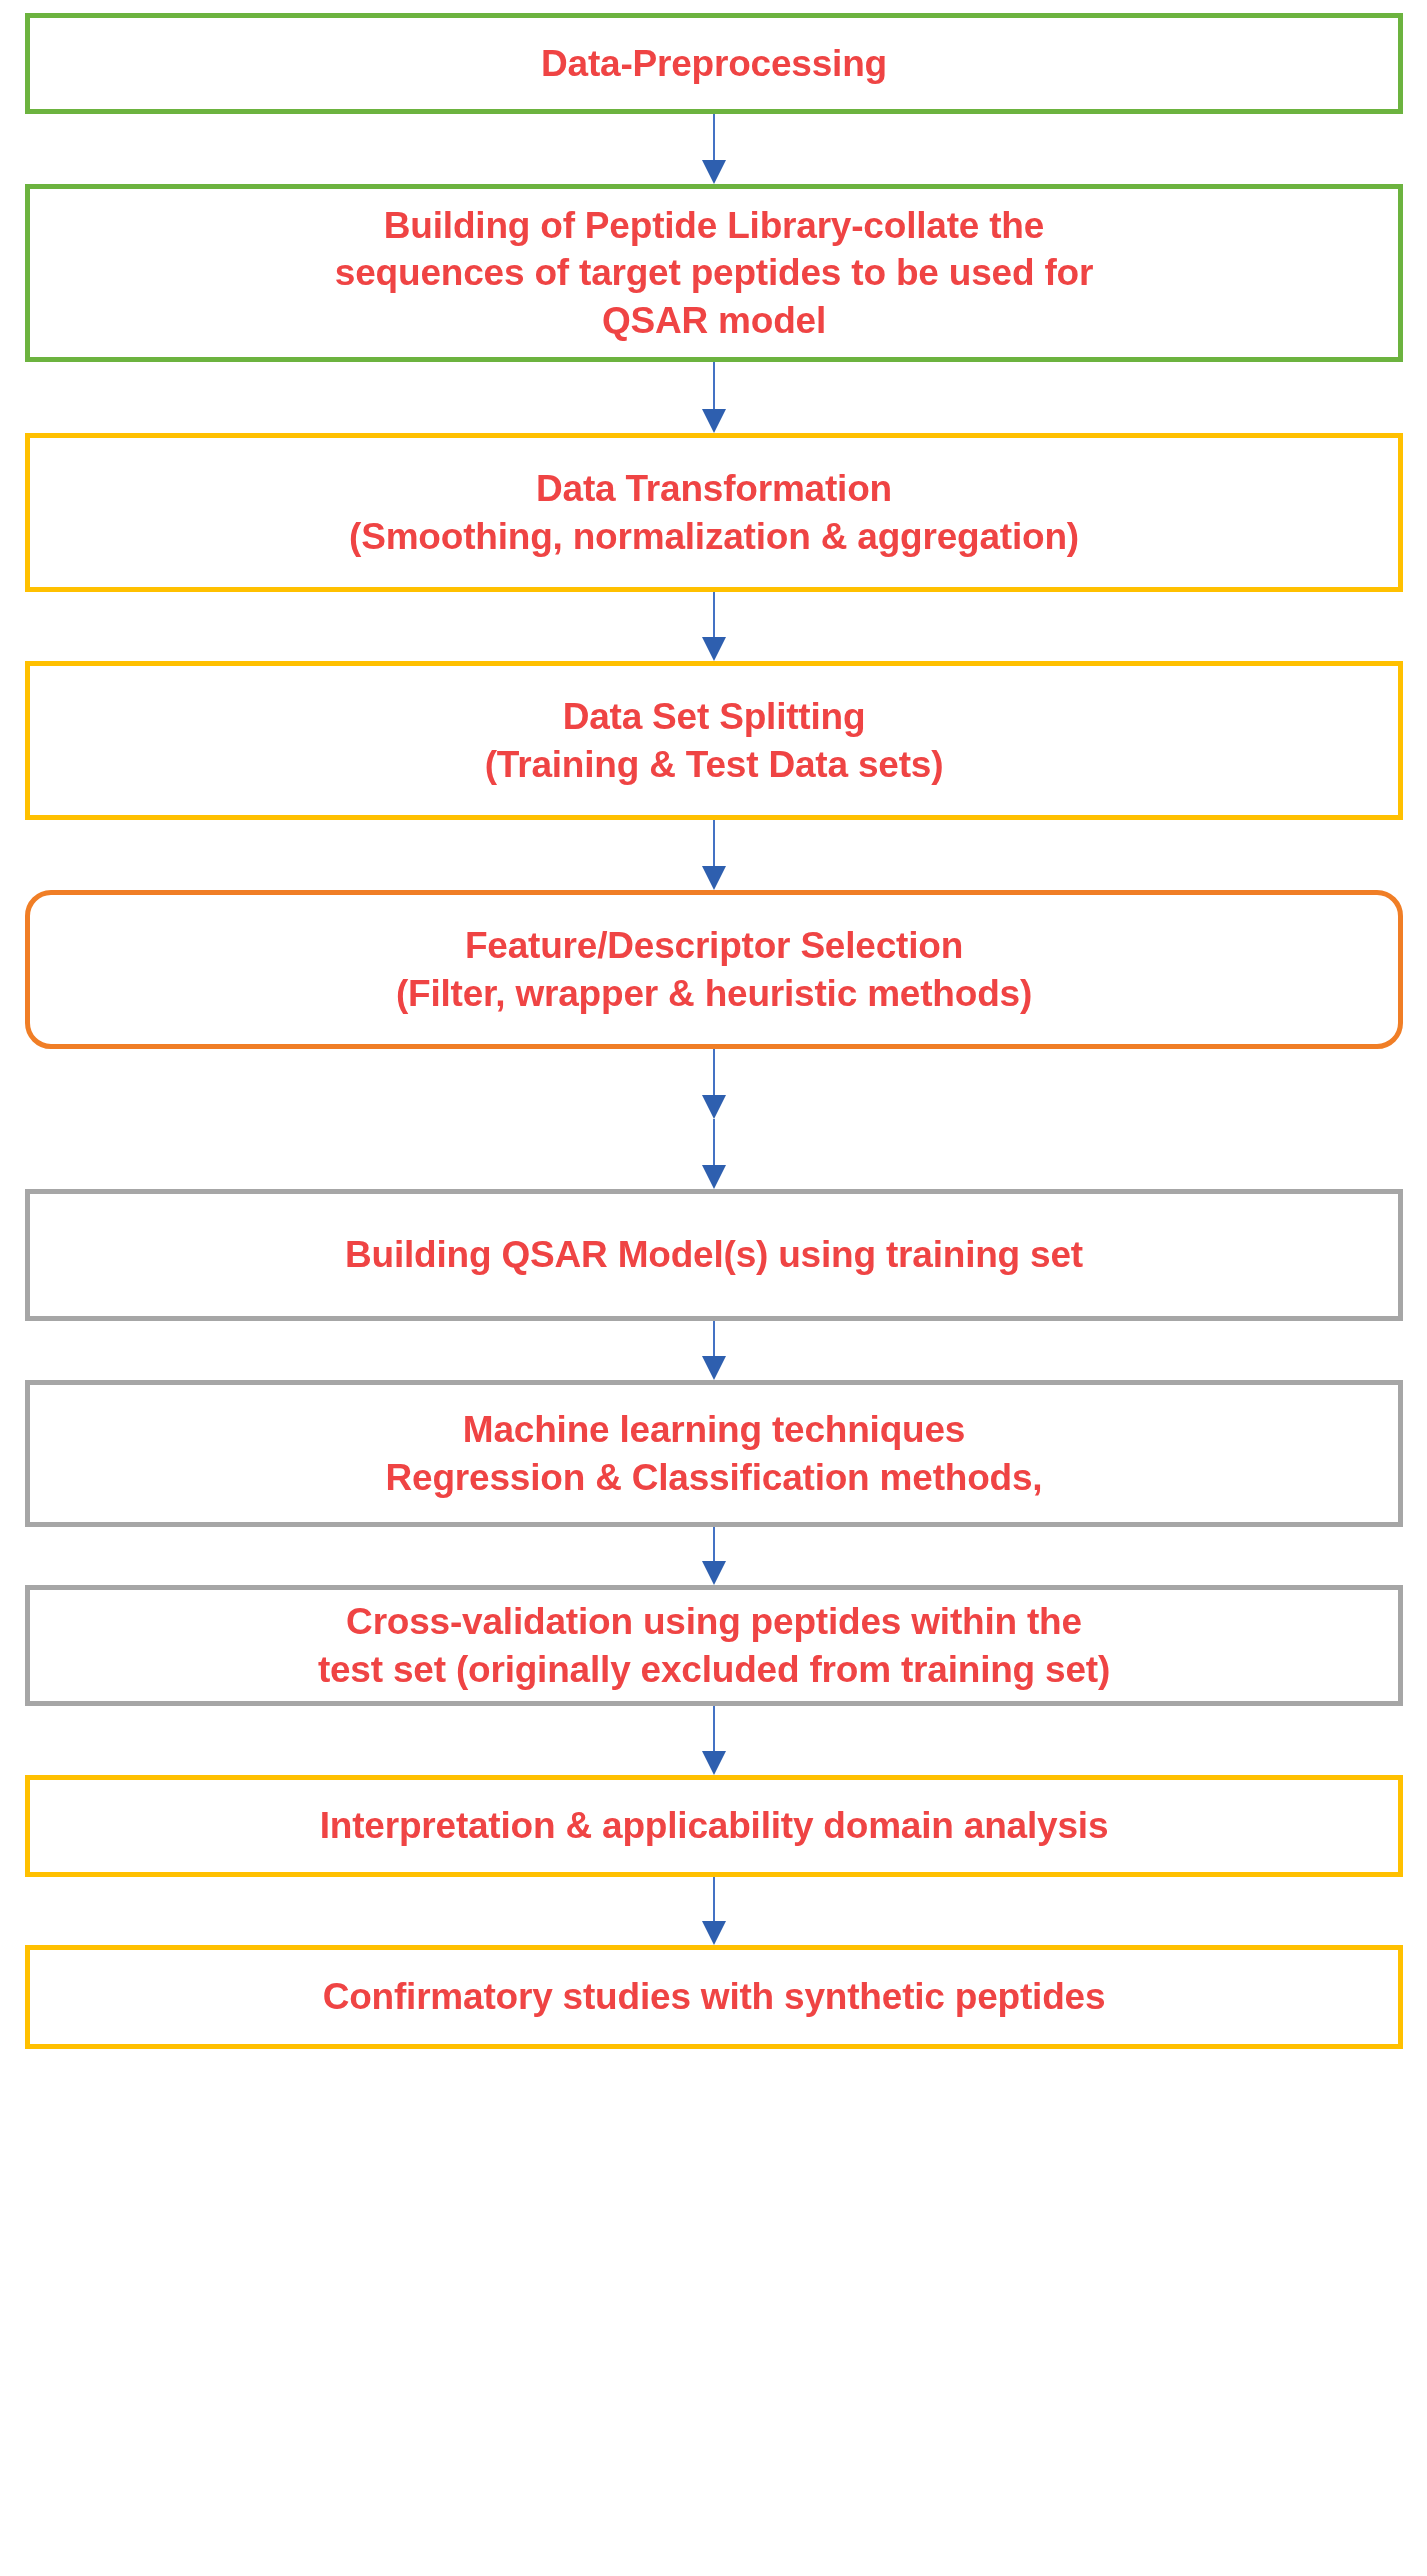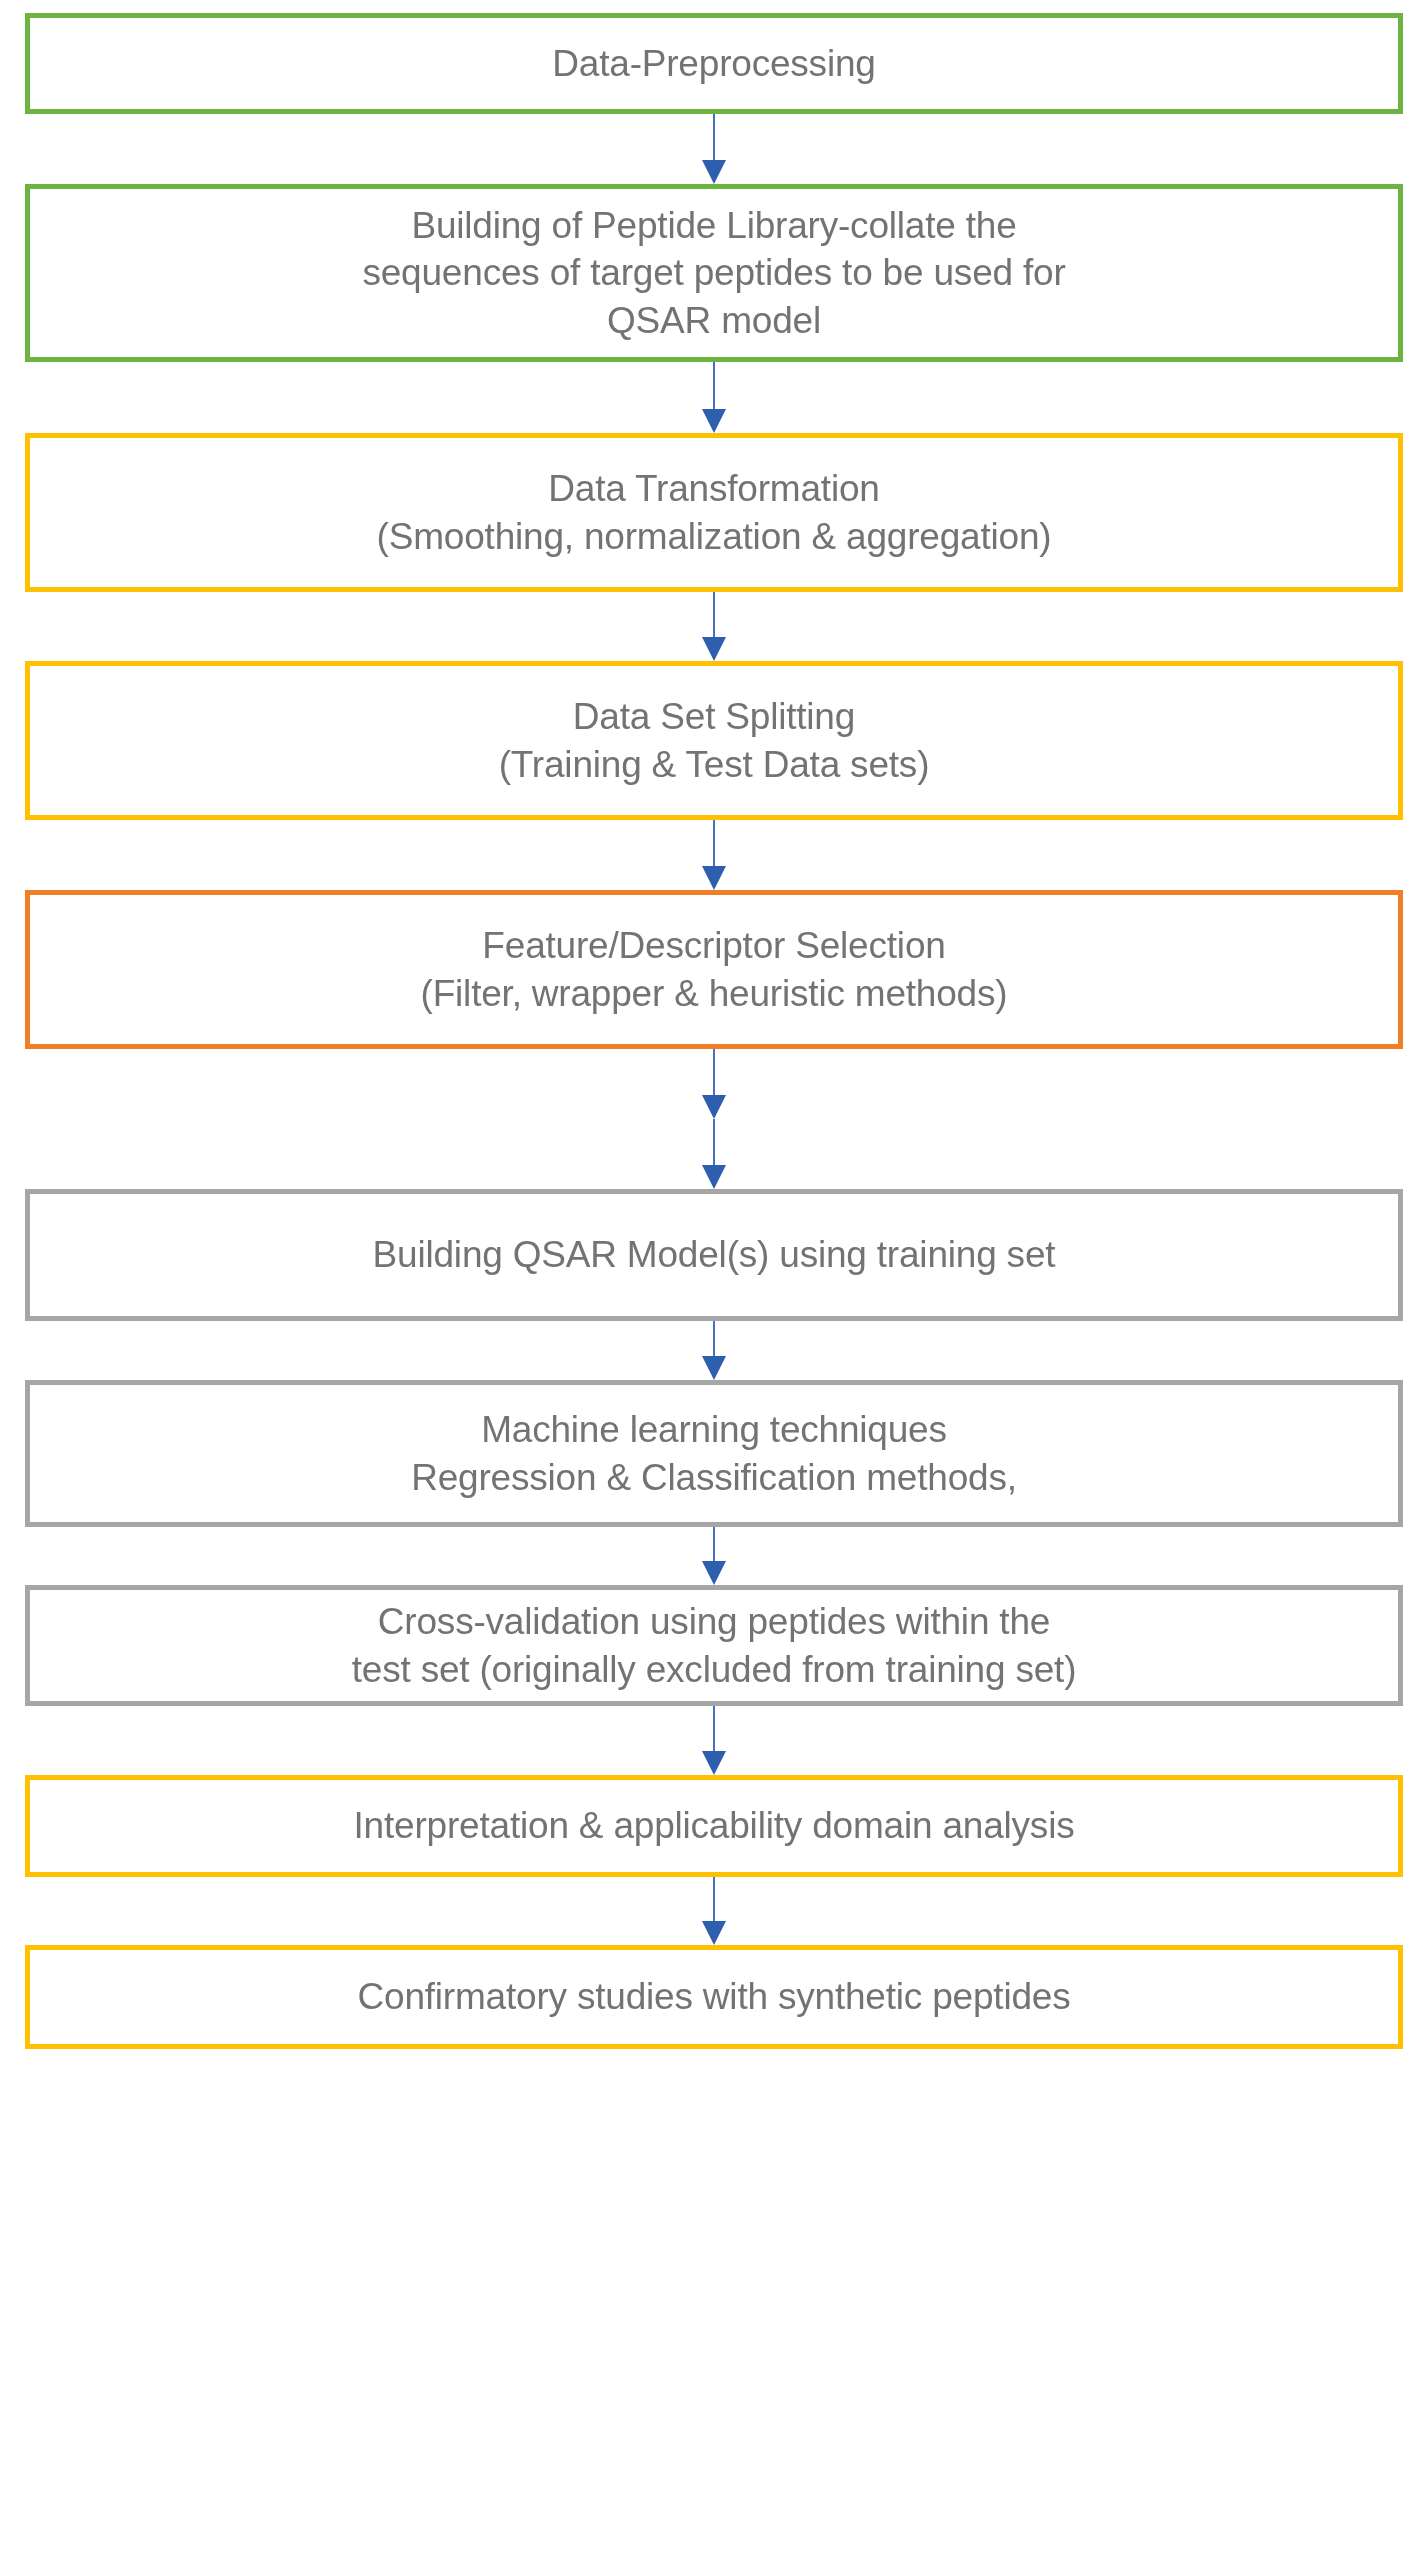--- a/index.html
+++ b/index.html
@@ -35,31 +35,31 @@
     flex-direction: column;
     align-items: center;
     justify-content: center;
     text-align: center;
     border-style: solid;
     border-width: 5.3px;
     padding: 3.6px 18px;
   }
   .node .line {
     display: block;
-    font-weight: normal;
-    color: #737373;
+    font-weight: bold;
+    color: #ef4444;
     font-size: 37px;
     line-height: 1.28;
     letter-spacing: -0.2px;
     white-space: nowrap;
   }
   
   .c-green  { border-color: #6CB33F; }
   .c-yellow { border-color: #FFC000; }
-  .c-orange { border-color: #F07E26; }
+  .c-orange { border-color: #F07E26; border-radius: 26px; }
   .c-gray   { border-color: #A6A6A6; }
 
   
   .connector {
     position: relative;
     align-self: center;
     width: 24px;
     display: flex;
     flex-direction: column;
     align-items: center;

